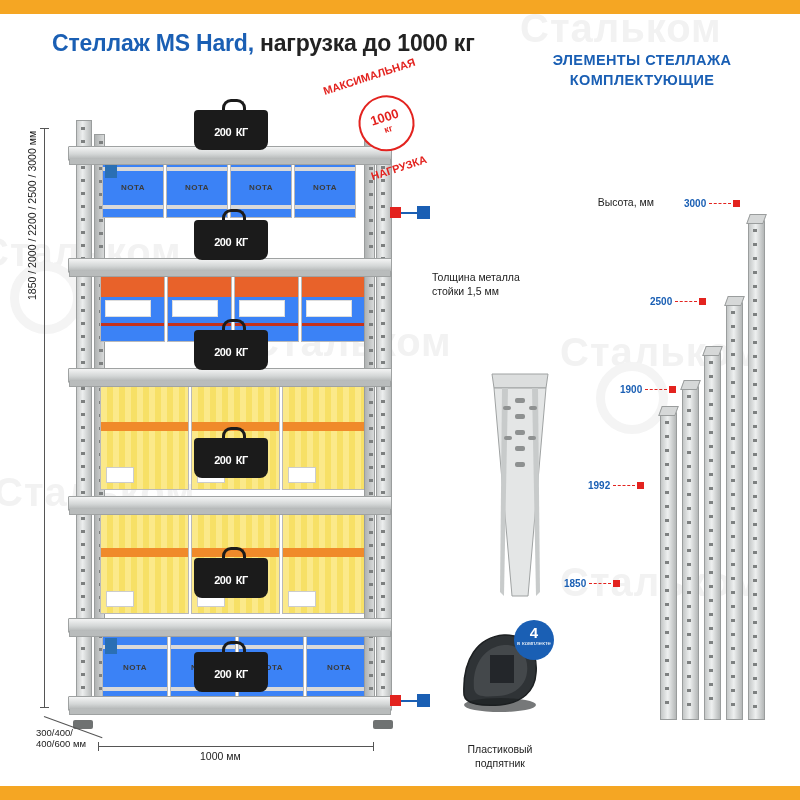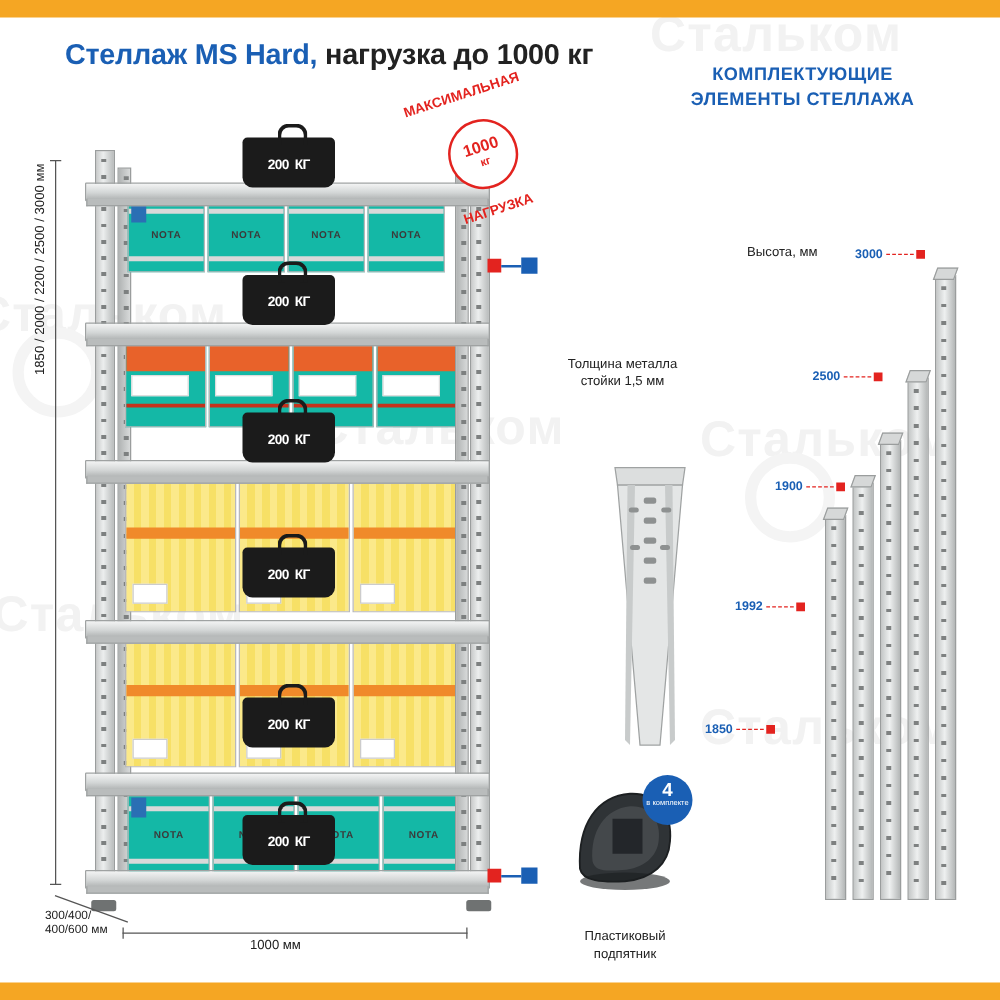--- a/index.html
+++ b/index.html
@@ -63,21 +63,21 @@
 
   .shelf{position:absolute;left:0;width:322px;height:13px;
     background:linear-gradient(180deg,#f3f4f4,#d3d6d6 55%,#aeb1b1);
     border:1px solid #9fa2a2;border-radius:1px;}
   .shelf .lip{position:absolute;left:0;right:0;bottom:-5px;height:5px;background:#b9bcbc;border:1px solid #9fa2a2;border-top:none;}
 
   .bay{position:absolute;left:30px;width:266px;overflow:hidden;}
 
   
   .boxrow{position:absolute;left:0;bottom:0;display:flex;gap:2px;}
-  .bx{border:1px solid #b9b9b9;background:#14b8a6;position:relative;overflow:hidden;}
+  .bx{border:1px solid #b9b9b9;background:#3b82f6;position:relative;overflow:hidden;}
   .bx .band{position:absolute;left:0;right:0;height:4px;background:#d9d9d9;}
   .nota{position:absolute;left:50%;transform:translateX(-50%);top:42%;
     font-size:8px;font-weight:bold;color:#3b3b3b;letter-spacing:.5px;}
   .bx.orange .top{position:absolute;left:0;right:0;top:0;height:34%;background:#e8622a;}
   .bx.orange .lbl{position:absolute;left:4px;top:38%;width:70%;height:22%;background:#fff;border:1px solid #ddd;}
   .bx.orange .red{position:absolute;left:0;right:0;bottom:22%;height:3px;background:#c4321d;}
   .bx.yellow{background:repeating-linear-gradient(90deg,#fbe98a 0 6px,#f7e066 6px 12px);}
   .bx.yellow .ob{position:absolute;left:0;right:0;top:34%;height:9px;background:#f08a2a;}
   .bx.yellow .wl{position:absolute;left:5px;bottom:6px;width:26px;height:14px;background:#fff;border:1px solid #ccc;}
   .bx .blue{position:absolute;left:2px;top:3px;width:12px;height:16px;background:#2a6fb4;}
@@ -138,22 +138,22 @@
   
   .profile-circle{
     position:absolute;left:446px;top:160px;width:104px;height:104px;
     border-radius:50%;background:#fff;border:1px solid #e6e6e6;
   }
   .pc-shape{position:absolute;left:18px;top:22px;}
   .pc-txt{position:absolute;left:48px;top:26px;font-size:8.5px;color:#222;line-height:11px;}
   .pc-40w{position:absolute;left:30px;top:74px;font-size:8px;color:#222;}
   .pc-40h{position:absolute;left:8px;top:40px;font-size:8px;color:#222;transform:rotate(-90deg);}
   .mid-cap{
-    position:absolute;left:432px;top:270px;width:132px;text-align:center;
-    font-size:10.5px;color:#222;line-height:14px;margin-top:14px;
+    position:absolute;left:432px;top:270px;width:132px;text-align:left;
+    font-size:10.5px;color:#222;line-height:14px;
   }
   .beam{position:absolute;left:482px;top:370px;width:76px;height:230px;}
 
   .foot-pad{position:absolute;left:452px;top:625px;width:96px;height:90px;}
   .fp-cap{position:absolute;left:432px;top:742px;width:136px;text-align:center;font-size:10.5px;color:#222;line-height:14px;}
   .qty-badge{
     position:absolute;left:514px;top:620px;width:40px;height:40px;border-radius:50%;
     background:#1a5fb4;color:#fff;text-align:center;font-weight:bold;
     font-size:15px;line-height:14px;padding-top:6px;box-sizing:border-box;
   }
@@ -189,22 +189,22 @@
   <div class="wm2" style="left:596px;top:362px;"></div>
 
   <div class="bar top"></div>
   <div class="bar bottom"></div>
 
   <div class="title">
     <span>Стеллаж MS Hard,</span><span class="dark"> нагрузка до 1000 кг</span>
   </div>
 
   <div class="head-right">
+    <div>ЭЛЕМЕНТЫ СТЕЛЛАЖА</div>
     <div>КОМПЛЕКТУЮЩИЕ</div>
-    <div>ЭЛЕМЕНТЫ СТЕЛЛАЖА</div>
   </div>
 
   <div class="rack">
 
     <div class="post lb">
         <div class="holes"></div>
       </div>
     <div class="post rb">
         <div class="holes"></div>
       </div>

